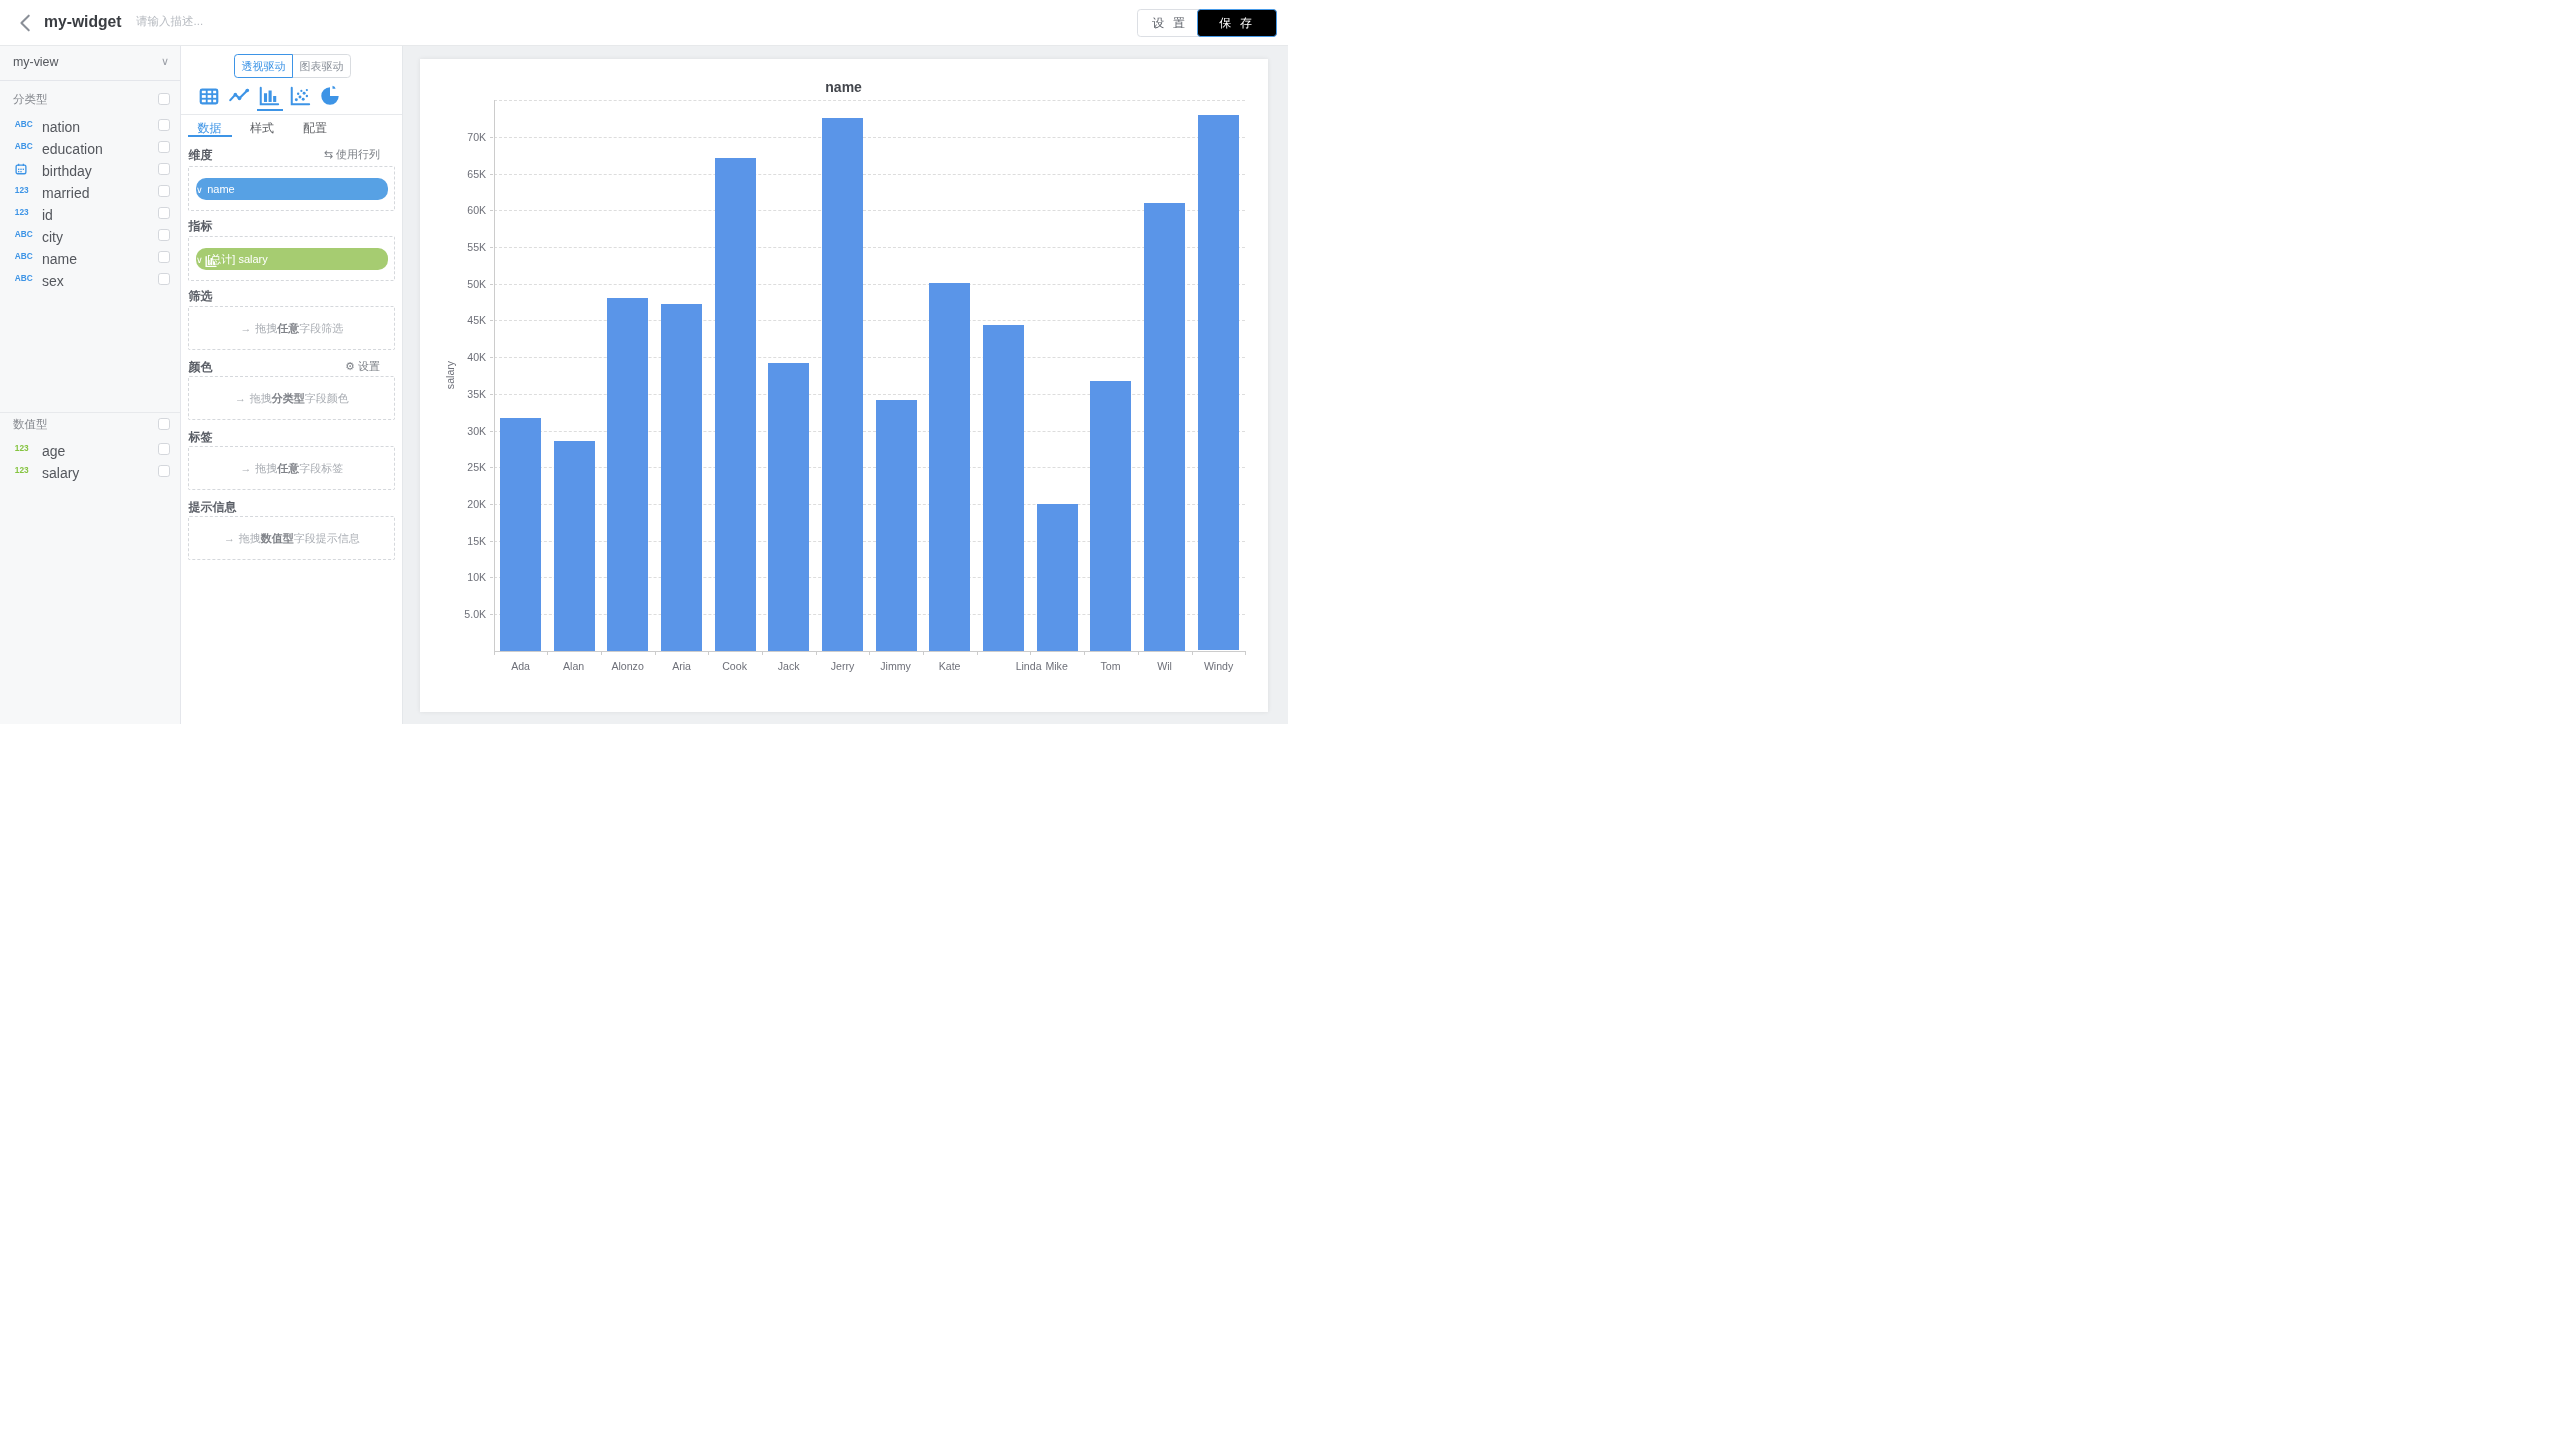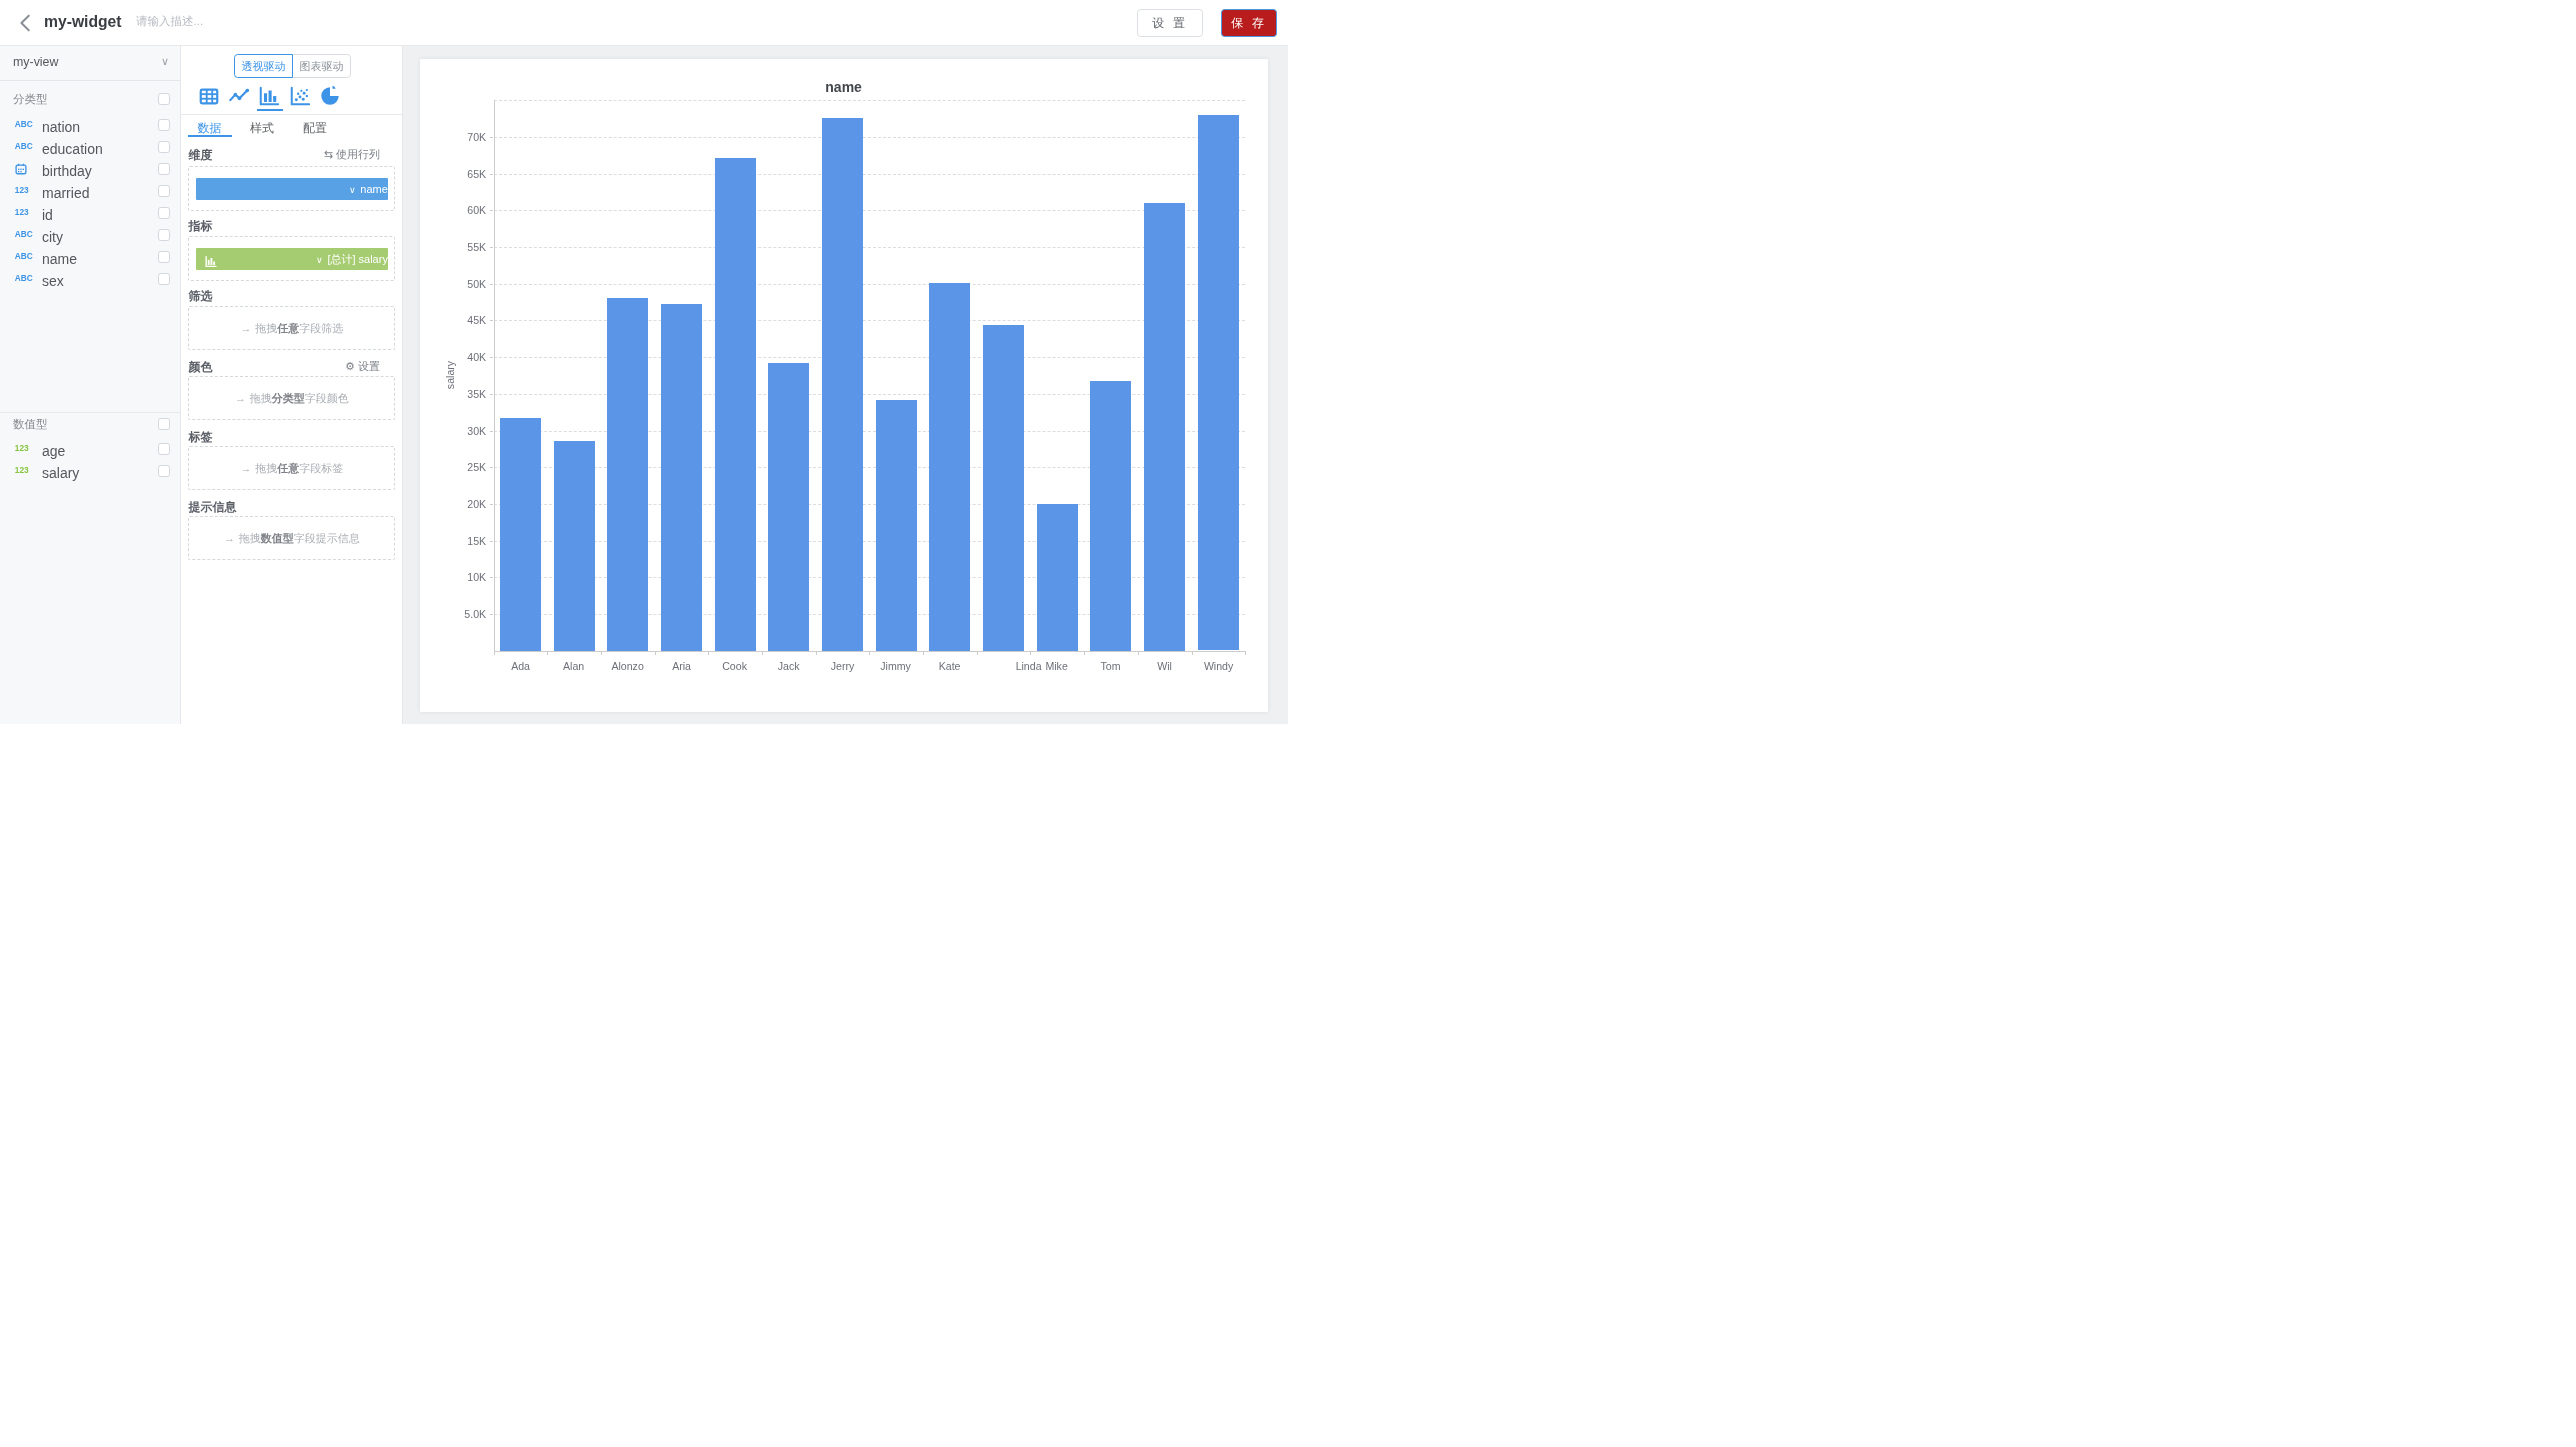--- a/index.html
+++ b/index.html
@@ -7,21 +7,21 @@
   body { font-family:"Liberation Sans","DejaVu Sans",sans-serif; background:#fff; position:relative; overflow:hidden; color:#333; }
 
   
   .header { position:absolute; top:0; left:0; right:0; height:46px; background:#fff; border-bottom:0.9px solid #e7e9eb; z-index:5; }
   .back-btn { position:absolute; left:14.8px; top:12px; width:22px; height:22px; cursor:pointer; }
   .page-title { position:absolute; left:44px; top:13px; font-size:15.7px; font-weight:bold; color:#3a3d42; }
   .desc-input { position:absolute; left:136px; top:14.8px; width:203px; border:none; outline:none; font-size:11.5px; color:#606266; background:transparent; }
   .desc-input::placeholder { color:#b8bcc2; }
   .btn { position:absolute; top:9.2px; height:28px; border-radius:3.7px; font-size:12px; text-align:center; line-height:26px; cursor:pointer; letter-spacing:2.8px; }
   .btn-settings { right:85px; width:66px; background:#fff; border:0.9px solid #dcdfe4; color:#5a5e66; }
-  .btn-save { right:11px; width:56px; background:#b91c1c; border:0.9px solid #469ae8; color:#fff; }
+  .btn-save { right:11px; width:80px; background:#000000; border:0.9px solid #469ae8; color:#fff; }
 
   
   .sidebar { position:absolute; top:46px; left:0; bottom:0; width:181px; background:#f7f8f9; border-right:0.9px solid #e4e6eb; }
   .view-row { position:absolute; top:0; left:0; right:0; height:35px; border-bottom:0.9px solid #e4e6eb; cursor:pointer; }
   .view-name { position:absolute; left:13px; top:9.2px; font-size:12.4px; color:#55585e; }
   .view-caret { position:absolute; right:11px; top:9.2px; font-size:11px; color:#9a9ea6; }
   .sec-header { position:absolute; left:0; right:0; height:22px; }
   .sec-label { position:absolute; left:13px; top:3.7px; font-size:11.5px; color:#84878d; }
   .fieldlist { position:absolute; left:0; right:0; }
   .field-row { position:relative; height:22px; }
@@ -47,21 +47,21 @@
   .tab { position:absolute; top:0; font-size:12px; color:#606266; cursor:pointer; }
   .tab.on { color:#3d94e6; }
   .tab-indicator { position:absolute; top:89px; left:7.4px; width:44px; height:1.8px; background:#3d94e6; }
 
   .sec-title { position:absolute; font-size:12px; font-weight:bold; color:#5a5e66; left:7.4px; }
   .sec-action { position:absolute; right:22px; font-size:11px; color:#7d8187; cursor:pointer; }
   .dropbox { position:absolute; left:7.4px; width:207px; border:0.9px dashed #d5d8dc; border-radius:1.8px; }
   .dropbox .hint { position:absolute; left:0; right:0; top:50%; transform:translateY(-50%); text-align:center; font-size:11px; color:#a9adb3; }
   .hint b { color:#7f8288; }
   .hint .arrow { margin-right:3.7px; color:#a9adb3; }
-  .chip { position:absolute; left:6.5px; right:6.5px; height:22px; border-radius:1px; color:#fff; font-size:11px; text-align:right; line-height:22px; cursor:pointer; }
+  .chip { position:absolute; left:6.5px; right:6.5px; height:22px; border-radius:10px; color:#fff; font-size:11px; text-align:left; line-height:22px; cursor:pointer; }
   .chip.blue { background:#57a1e4; }
   .chip.green { background:#a6cc71; }
   .chip .chev { font-size:9.2px; margin-right:4.6px; }
   .chip-icon { position:absolute; left:8.3px; top:4.6px; }
 
   
   .canvas { position:absolute; top:46px; left:403px; right:0; bottom:0; background:#eef0f2; }
   .card { position:absolute; left:16.6px; top:13px; width:848px; height:653px; background:#fff; box-shadow:0 0 4.6px rgba(0,0,0,0.08); }
   .chart-title { position:absolute; top:20px; left:0; width:899px; text-align:center; font-size:14px; font-weight:bold; color:#43464c; }
   .plot { position:absolute; left:0; top:0; width:848px; height:653px; }

